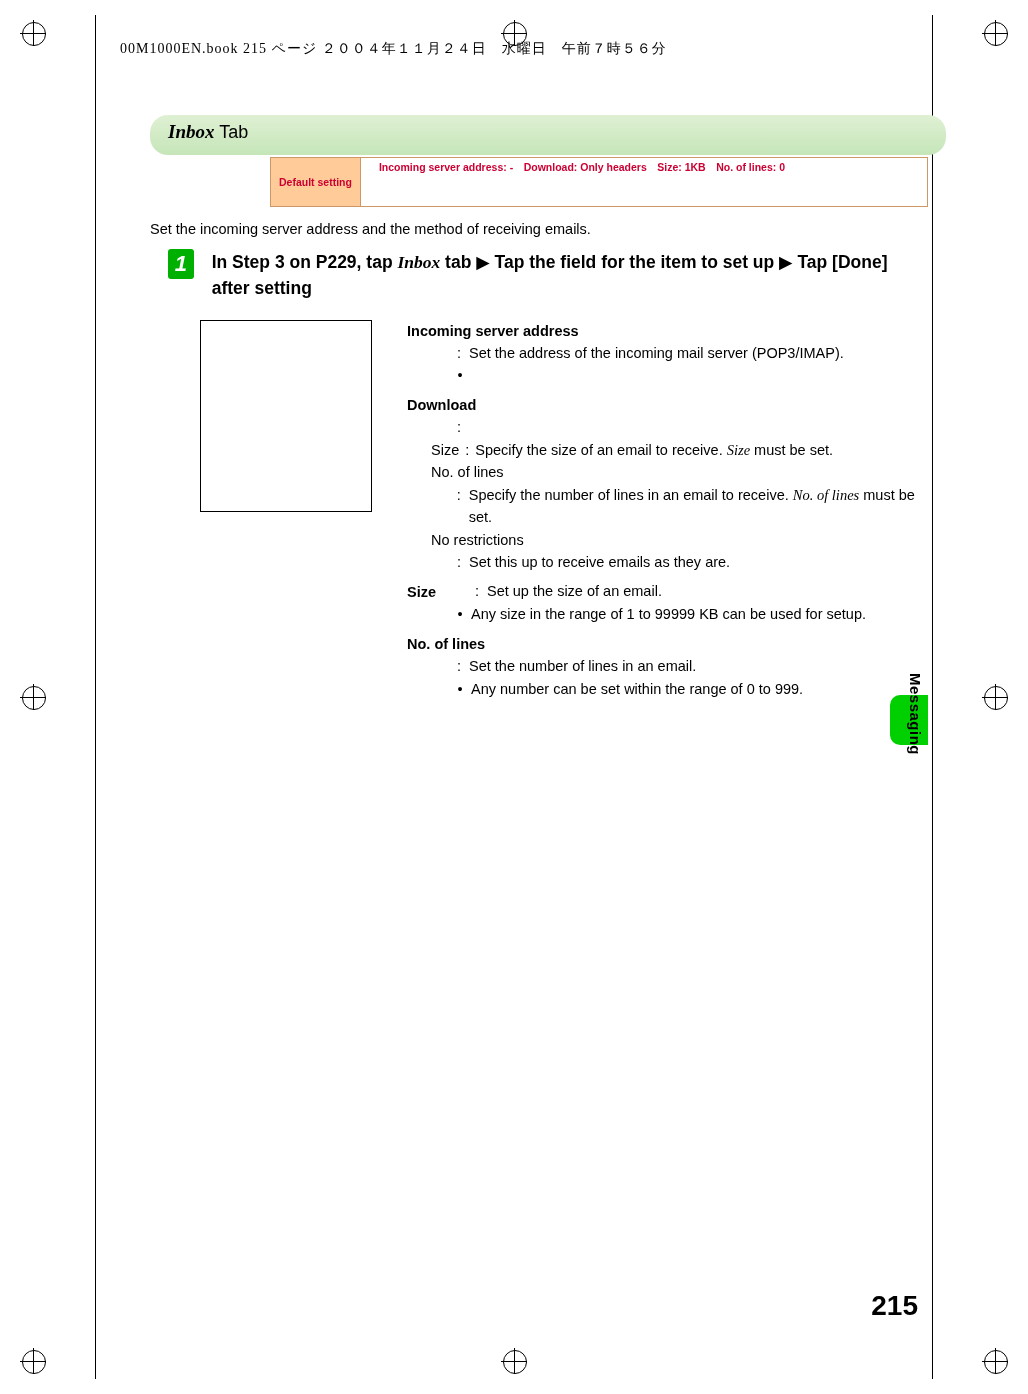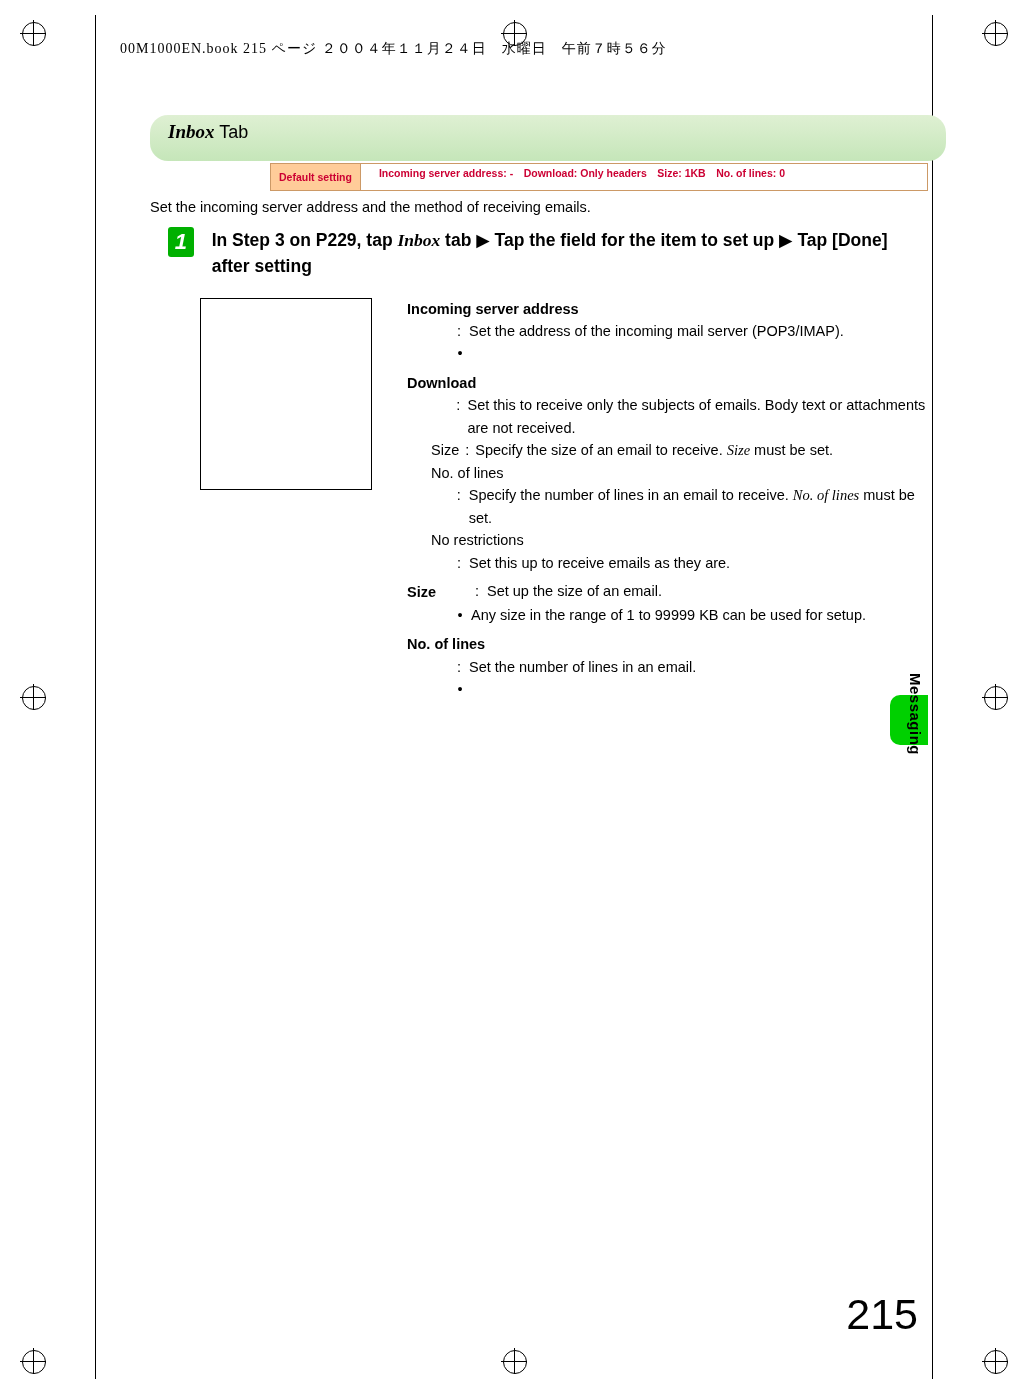--- a/index.html
+++ b/index.html
@@ -56,43 +56,43 @@
 
   
   .content{
     position:absolute;
     left:150px;right:100px;top:115px;
   }
 
   .tab-ribbon{
     background:linear-gradient(to bottom,#dff0d3,var(--green-tab));
     border-radius:18px;
-    padding:6px 18px 18px 18px;
+    padding:6px 18px 12px 18px;
     display:inline-block;
     min-width:760px;
     font-size:18px;
   }
   .tab-ribbon .it{font-style:italic;font-family:Georgia,serif;font-weight:bold;font-size:19px;}
   .tab-ribbon .reg{font-weight:normal;}
 
   .defaults-row{
     margin-top:2px;margin-left:120px;
     display:flex;align-items:stretch;border:1px solid #c96;
     width:656px;font-size:10.5px;
   }
   .defaults-row .label{
     background:#ffcc99;color:var(--red);font-weight:bold;
-    padding:7px 8px;border-right:1px solid #c96;
+    padding:18px 8px;border-right:1px solid #c96;
     white-space:nowrap;
   }
   .defaults-row .vals{
     color:var(--red);font-weight:bold;padding:3px 18px;
   }
 
-  .intro{margin-top:8px;font-size:14.5px;}
+  .intro{margin-top:14px;font-size:14.5px;}
 
   .step{
     margin-top:12px;display:flex;gap:18px;align-items:flex-start;
     margin-left:18px;
   }
   .step-num{
     background:var(--green-step);color:#fff;font-weight:bold;
     width:28px;height:30px;line-height:30px;text-align:center;
     font-size:22px;font-style:italic;
     border-radius:3px;
@@ -124,21 +124,21 @@
     background:var(--green-thumb);border-radius:10px 0 0 10px;
   }
   .side-label{
     position:absolute;right:4px;top:640px;
     transform:rotate(90deg);transform-origin:right top;
     font-weight:bold;font-size:15px;letter-spacing:0.5px;
   }
 
   .page-num{
     position:absolute;right:10px;top:1175px;
-    font-size:43px;font-weight:normal;
+    font-size:28px;font-weight:bold;
   }
 </style>
 </head>
 <body>
 
 <div class="page">
 
   <div class="regmark rm-tl">
       <span class="ring"></span>
       <span class="h"></span>
@@ -212,21 +212,20 @@
           <span class="c">:</span>
             <span>Set the address of the incoming mail server (POP3/IMAP).</span>
         </div>
         <div class="indent2 bullet">
           <span class="b">•</span>
         </div>
 
         <div class="hd mt">Download</div>
         <div class="indent2 colon-line">
           <span class="c">:</span>
-            <span>Set this to receive only the subjects of emails. Body text or attachments are not received.</span>
         </div>
         <div class="indent1 sizeline">
           <span>Size</span>
             <span>:</span>
           <span>
             <span>Specify the size of an email to receive. </span><span class="it">Size</span><span> must be set.</span>
           </span>
         </div>
         <div class="indent1">No. of lines</div>
         <div class="indent2 colon-line">
@@ -253,20 +252,21 @@
             <span>Any size in the range of 1 to 99999 KB can be used for setup.</span>
         </div>
 
         <div class="hd mt">No. of lines</div>
         <div class="indent2 colon-line">
           <span class="c">:</span>
             <span>Set the number of lines in an email.</span>
         </div>
         <div class="indent2 bullet">
           <span class="b">•</span>
+            <span>Any number can be set within the range of 0 to 999.</span>
         </div>
 
       </div>
     </div>
 
     <div class="side-thumb"></div>
     <div class="side-label">Messaging</div>
 
     <div class="page-num">215</div>
   </div>

